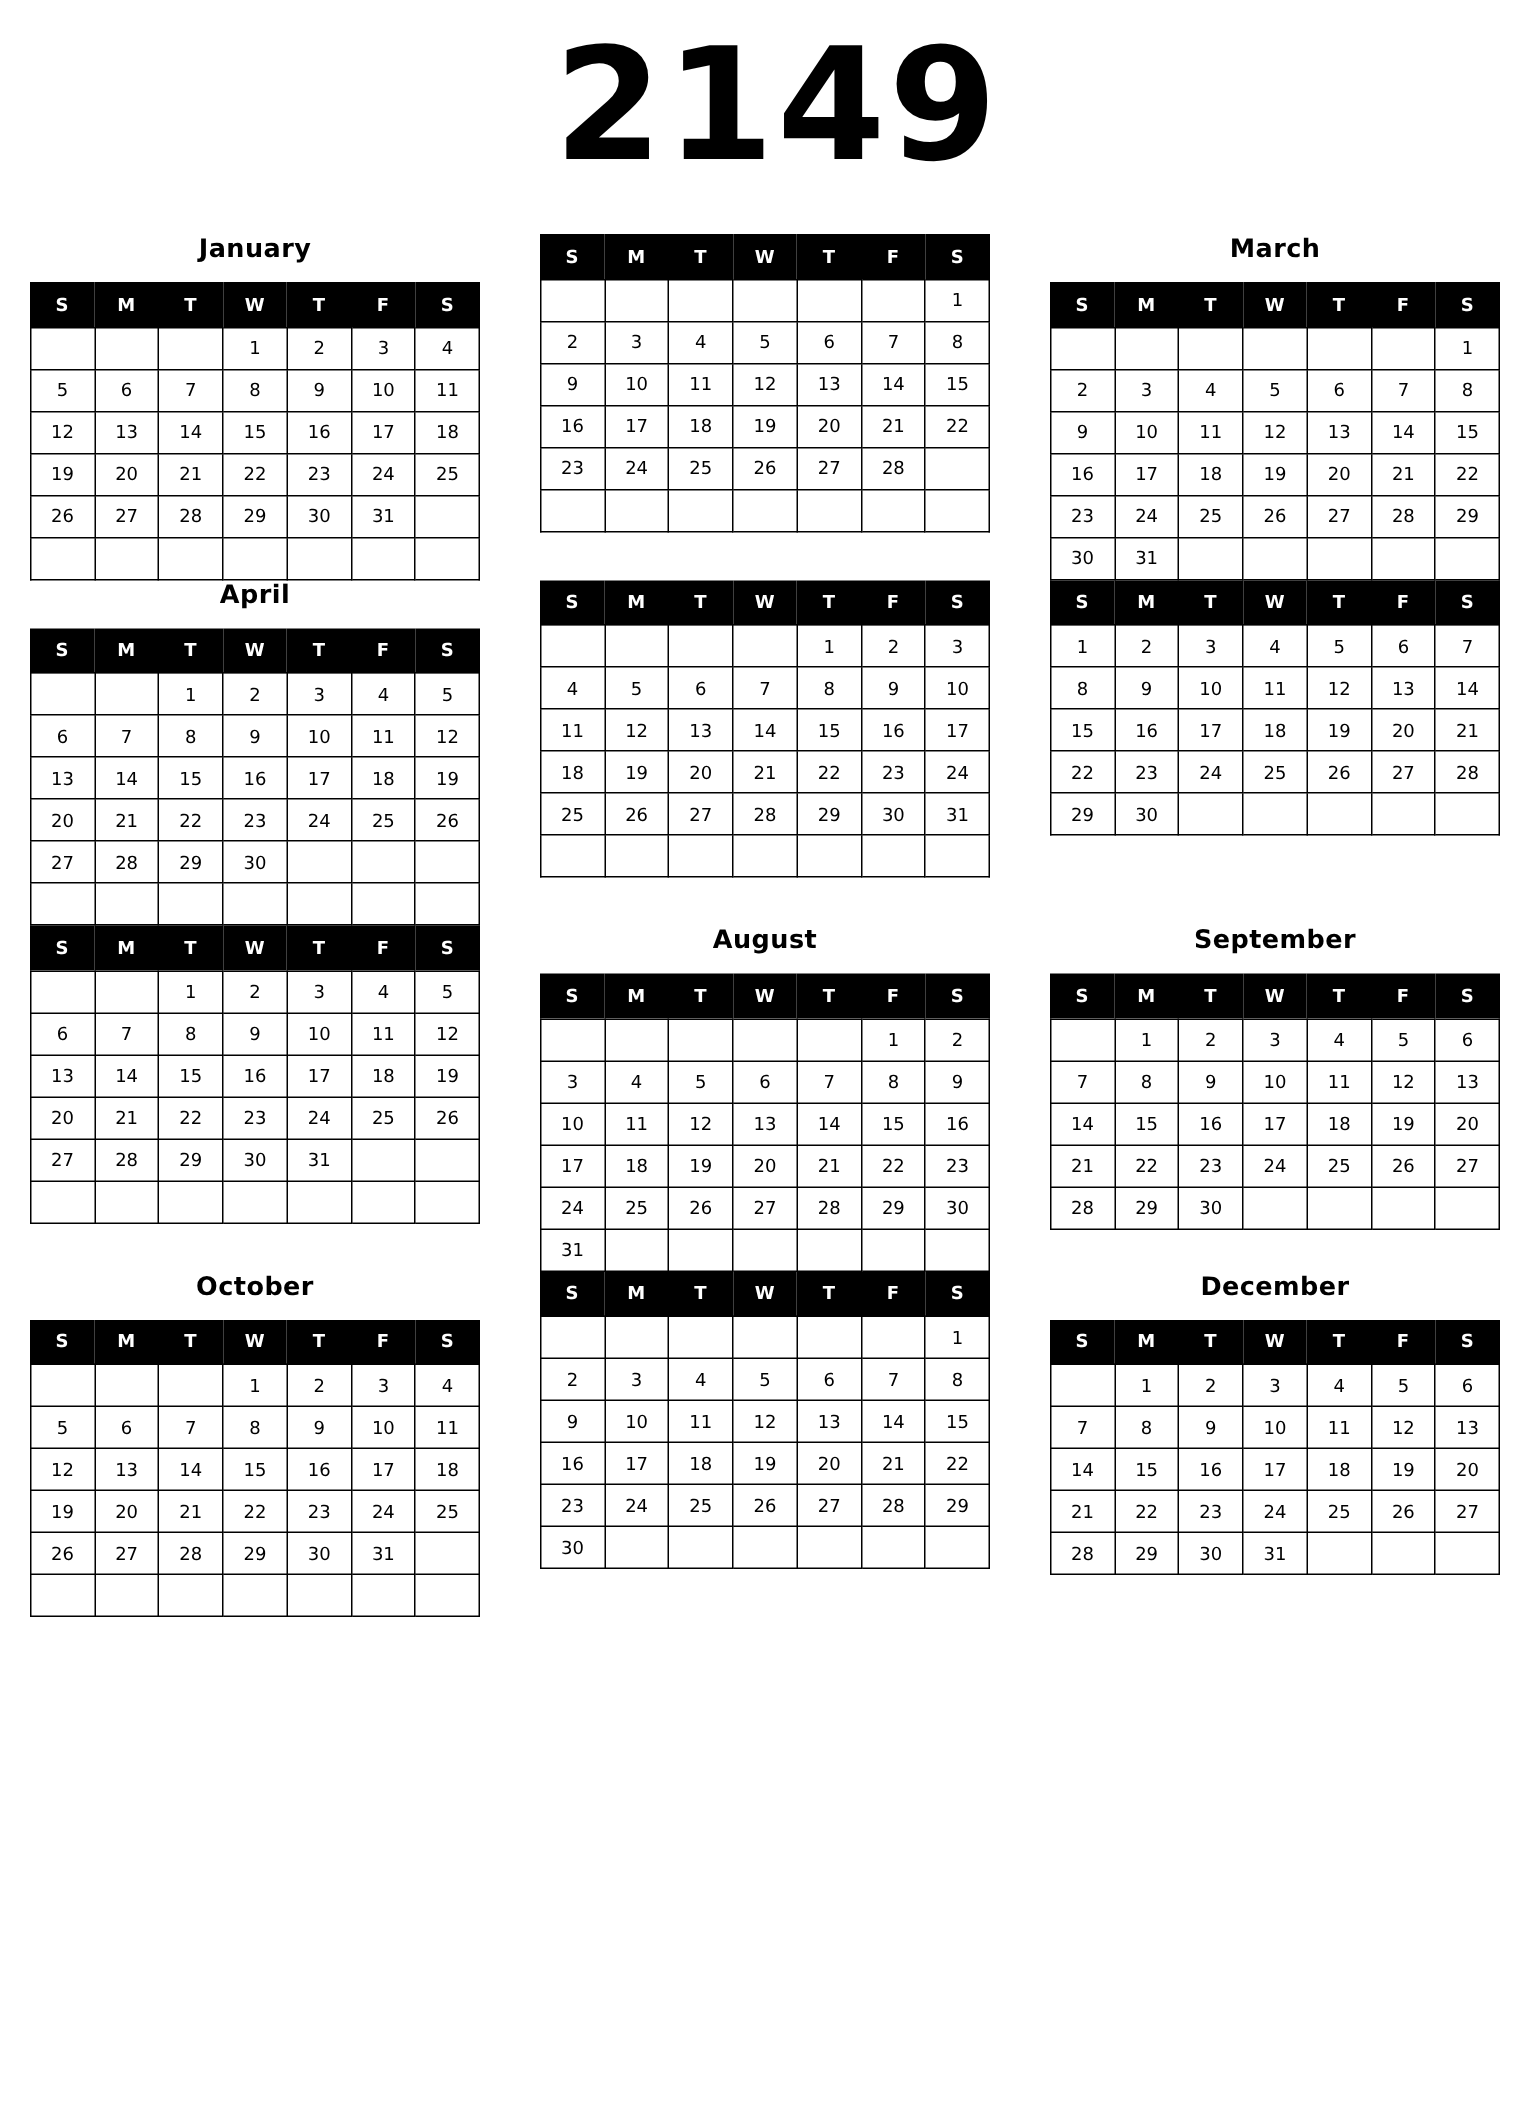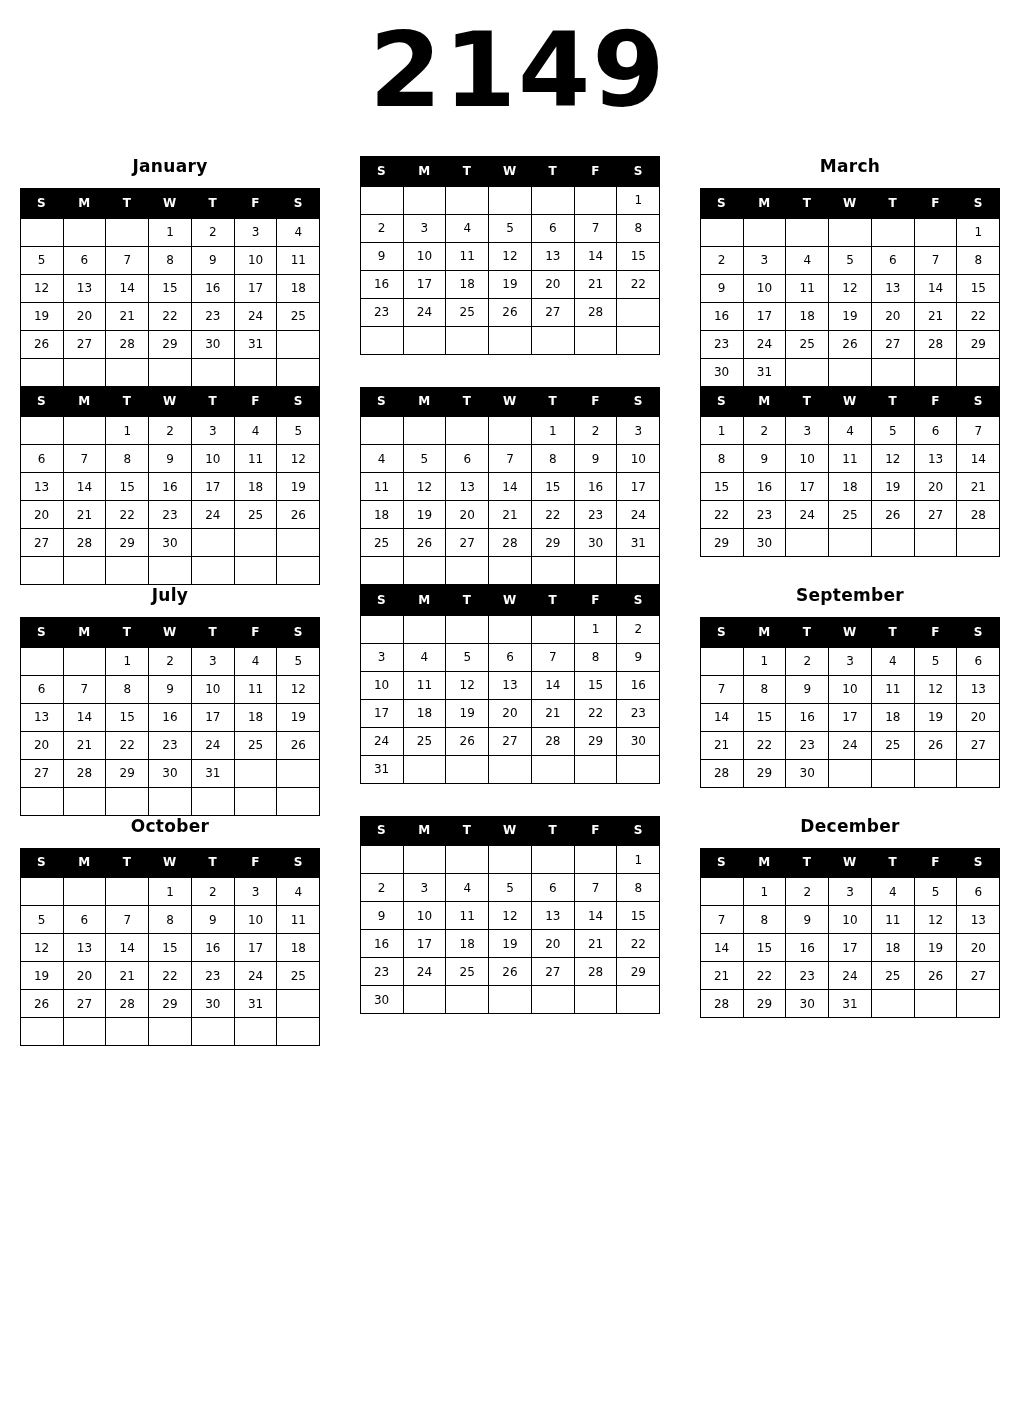--- a/index.html
+++ b/index.html
@@ -291,20 +291,21 @@
             <td class="empty"></td>
             <td class="empty"></td>
             <td class="empty"></td>
             <td class="empty"></td>
             <td class="empty"></td>
           </tr>
         </tbody>
       </table>
     </div>
     <div class="month-block">
+      <div class="month-name">April</div>
       <table class="month-table">
         <thead>
           <tr>
             <th>S</th>
             <th>M</th>
             <th>T</th>
             <th>W</th>
             <th>T</th>
             <th>F</th>
             <th>S</th>
@@ -495,21 +496,20 @@
             <td class="empty"></td>
             <td class="empty"></td>
             <td class="empty"></td>
             <td class="empty"></td>
             <td class="empty"></td>
           </tr>
         </tbody>
       </table>
     </div>
     <div class="month-block">
-      <div class="month-name">July</div>
       <table class="month-table">
         <thead>
           <tr>
             <th>S</th>
             <th>M</th>
             <th>T</th>
             <th>W</th>
             <th>T</th>
             <th>F</th>
             <th>S</th>
@@ -567,20 +567,21 @@
             <td class="empty"></td>
             <td class="empty"></td>
             <td class="empty"></td>
             <td class="empty"></td>
             <td class="empty"></td>
           </tr>
         </tbody>
       </table>
     </div>
     <div class="month-block">
+      <div class="month-name">August</div>
       <table class="month-table">
         <thead>
           <tr>
             <th>S</th>
             <th>M</th>
             <th>T</th>
             <th>W</th>
             <th>T</th>
             <th>F</th>
             <th>S</th>

